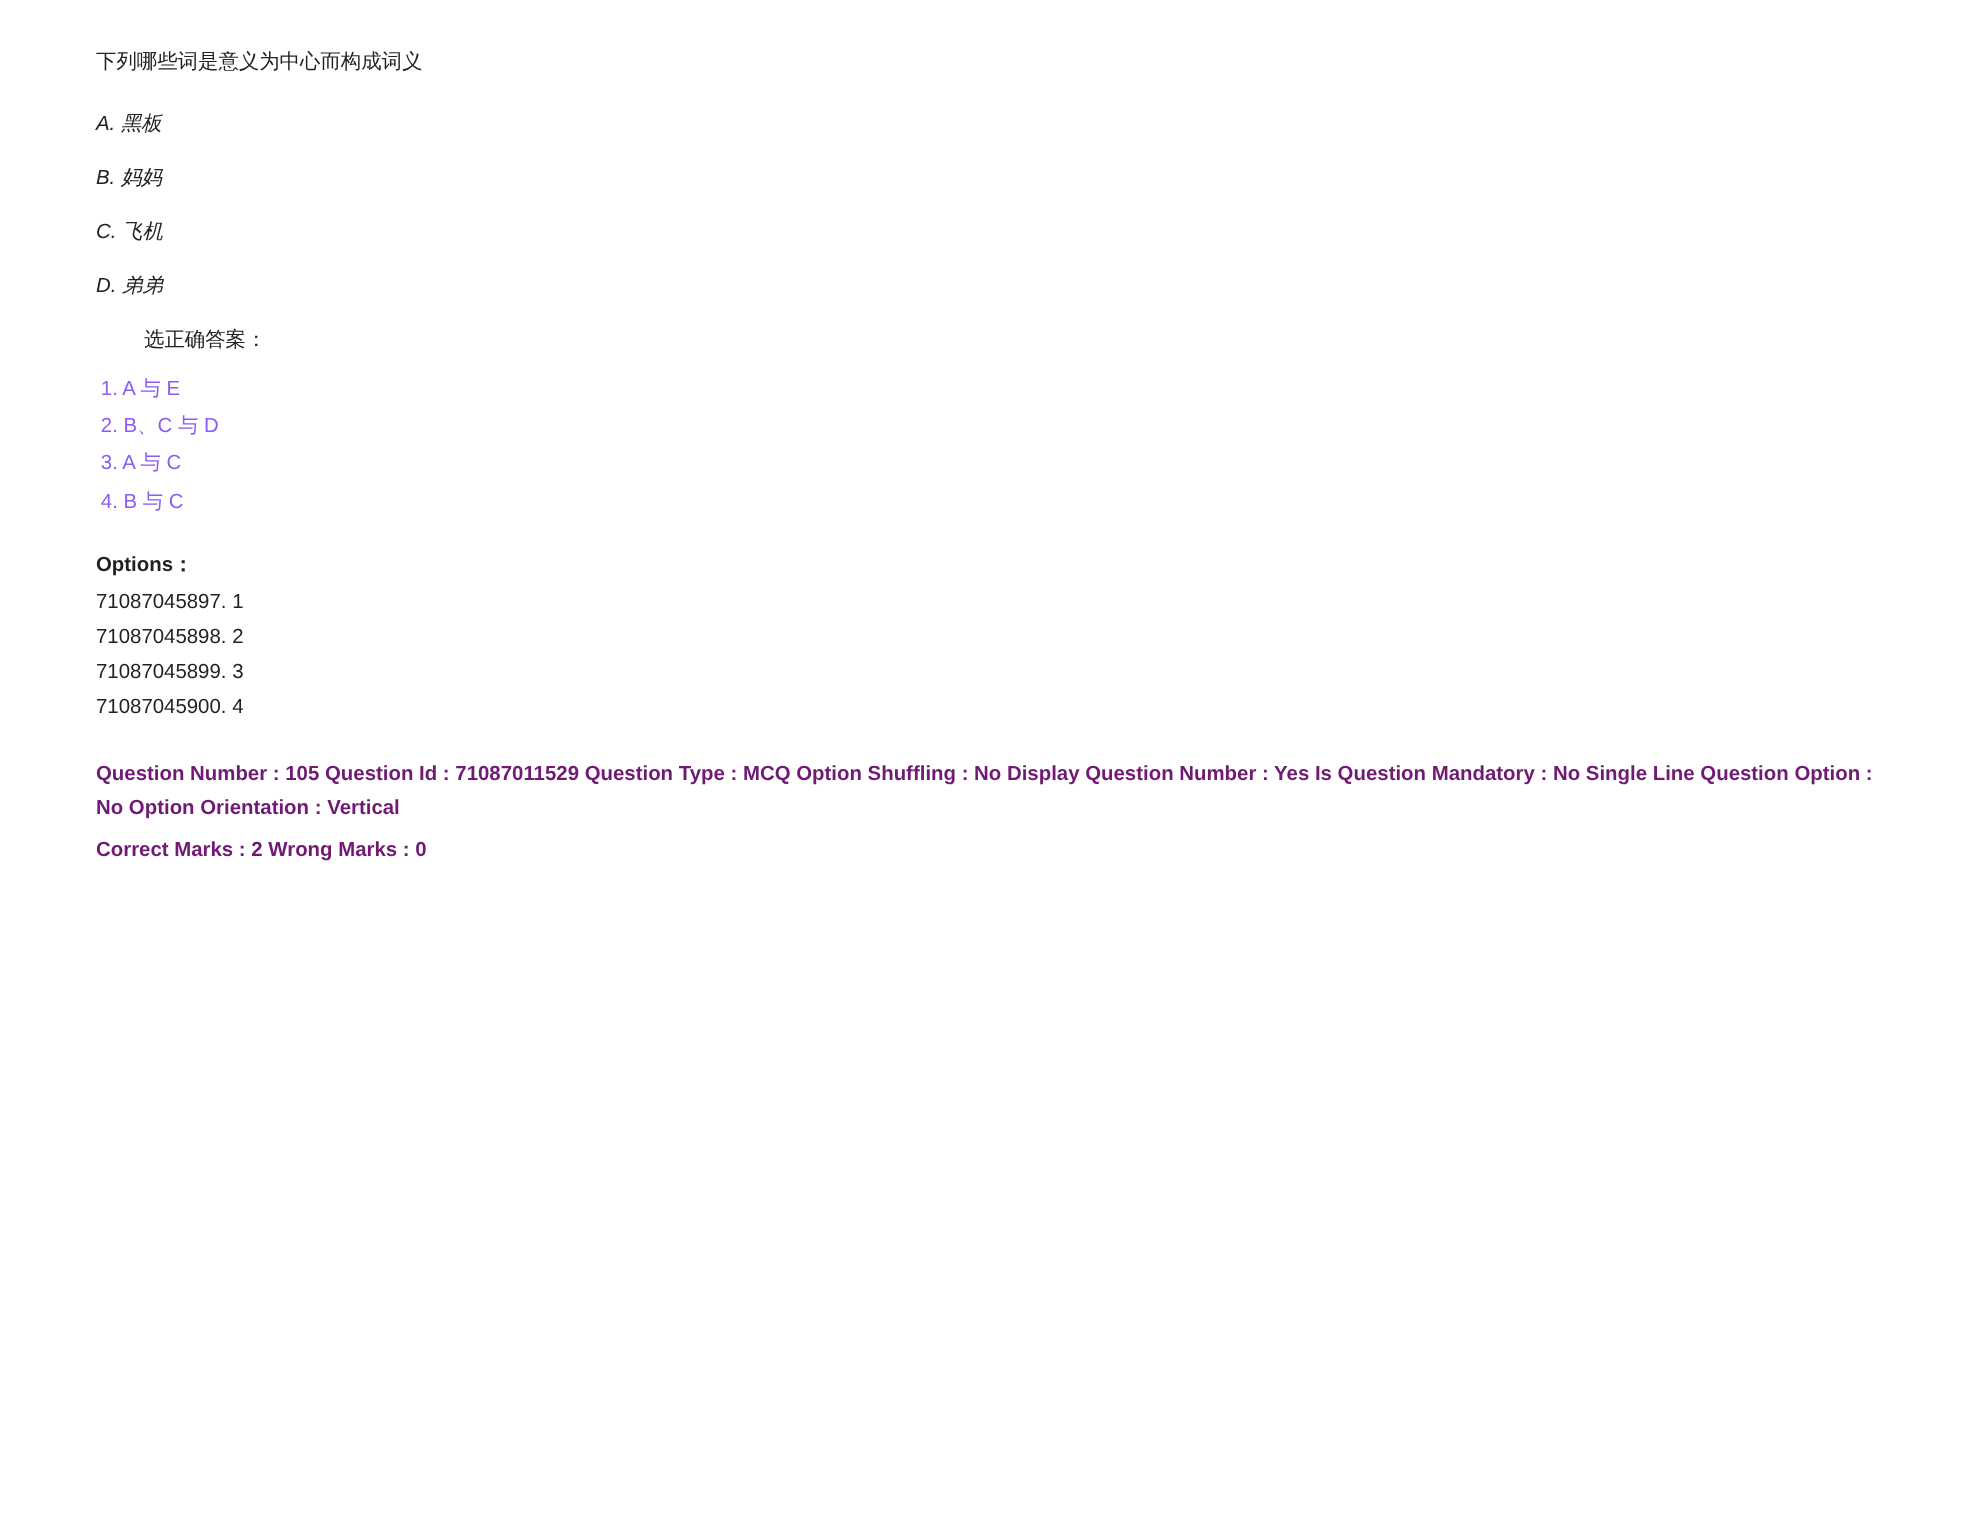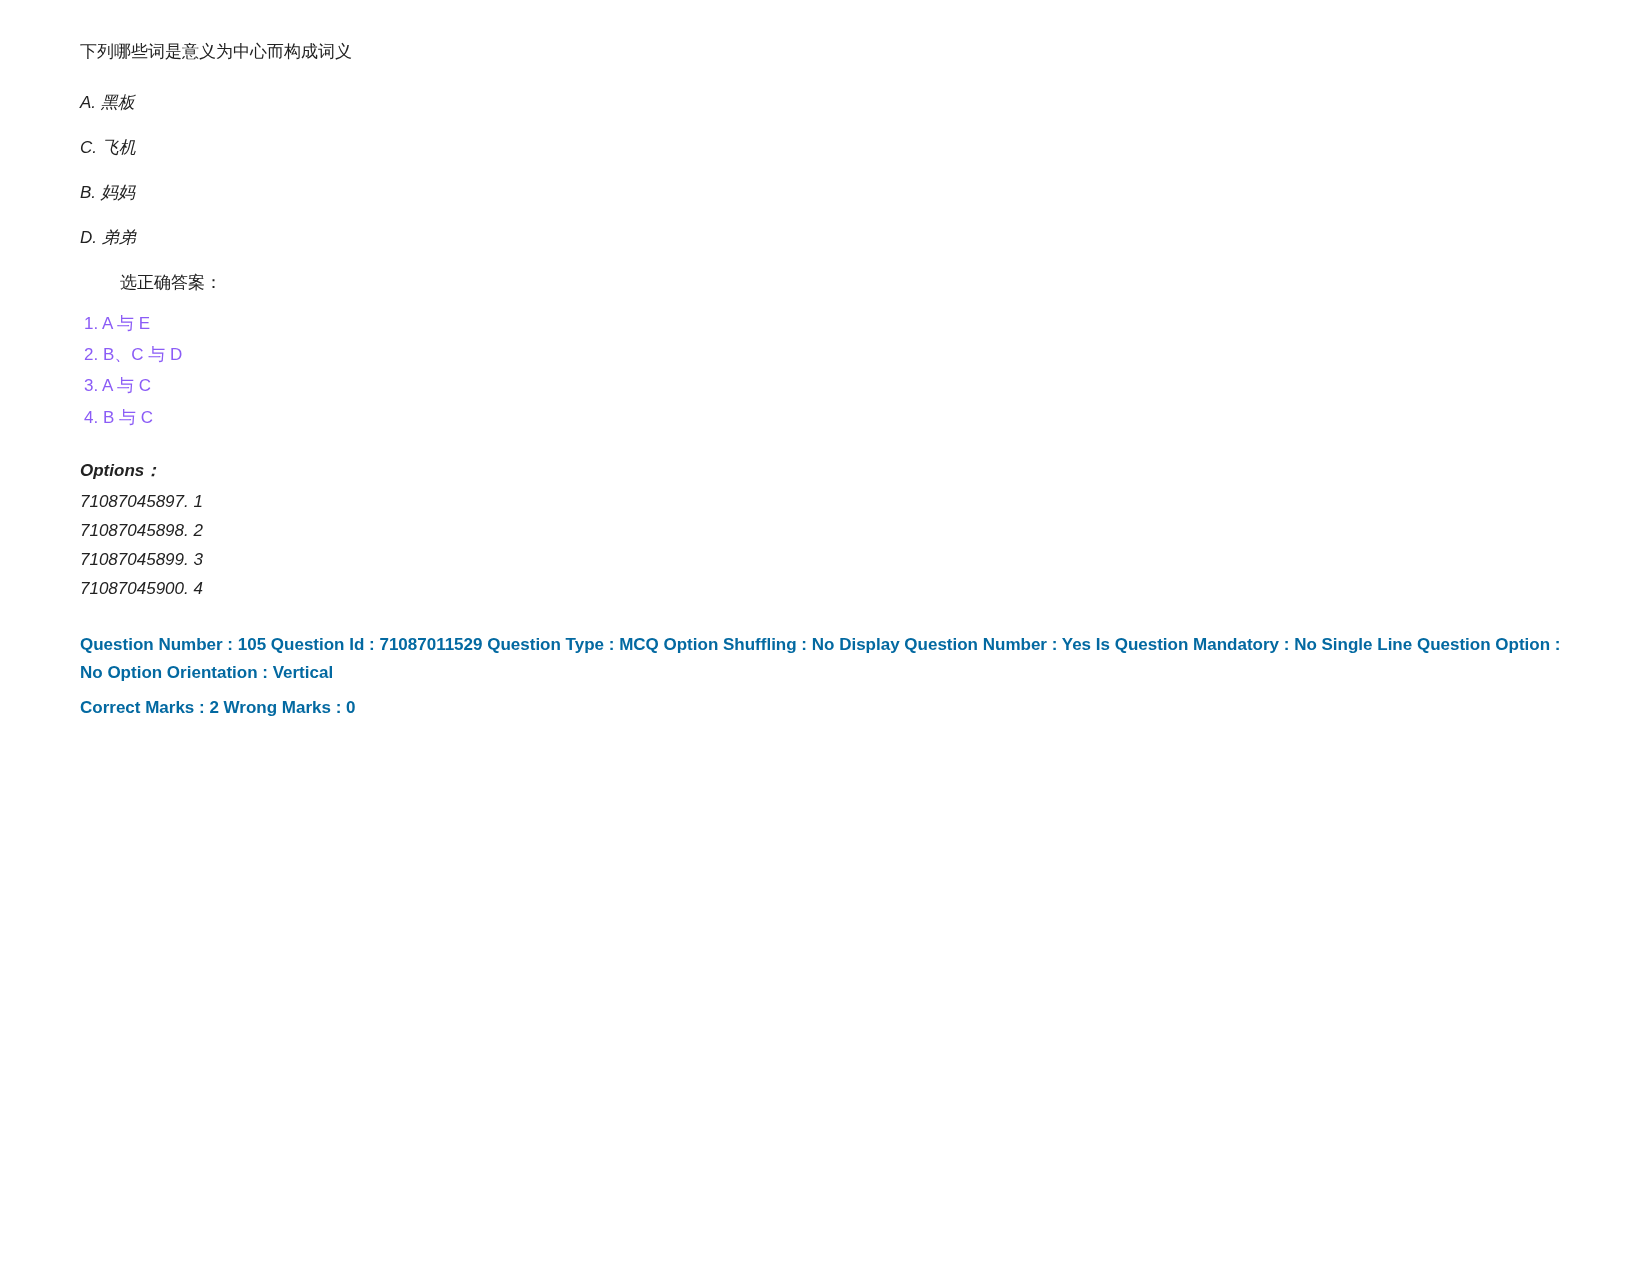--- a/index.html
+++ b/index.html
@@ -39,62 +39,61 @@
       margin-bottom: 28px;
     }
     .answer-list li {
       font-size: 17px;
       color: #8b5cf6;
       margin-bottom: 4px;
       line-height: 1.6;
     }
     .options-section {
       margin-bottom: 28px;
-      font-style: italic;
     }
     .options-header {
       font-size: 17px;
       font-weight: bold;
       margin-bottom: 6px;
       color: #222;
     }
     .options-id-item {
       font-size: 17px;
       color: #222;
       margin-bottom: 2px;
       line-height: 1.6;
     }
     .meta-section {
       margin-top: 20px;
     }
     .meta-line {
       font-size: 17px;
       font-weight: bold;
-      color: #0369a1;
+      color: #701a75;
       margin-bottom: 6px;
       line-height: 1.7;
     }
   </style>
 </head>
 <body>
 
 <div>
 
   <div class="question-text">下列哪些词是意义为中心而构成词义</div>
 
   <div class="option-item">
     <span>A. </span><span>黑板</span>
   </div>
 
   <div class="option-item">
-    <span>C. </span><span>飞机</span>
+    <span>B. </span><span>妈妈</span>
   </div>
 
   <div class="option-item">
-    <span>B. </span><span>妈妈</span>
+    <span>C. </span><span>飞机</span>
   </div>
 
   <div class="option-item">
     <span>D. </span><span>弟弟</span>
   </div>
 
   <div class="correct-answers-label">选正确答案：</div>
 
   <ul class="answer-list">
     <li class="answer-list-item">1. A 与 E</li>

